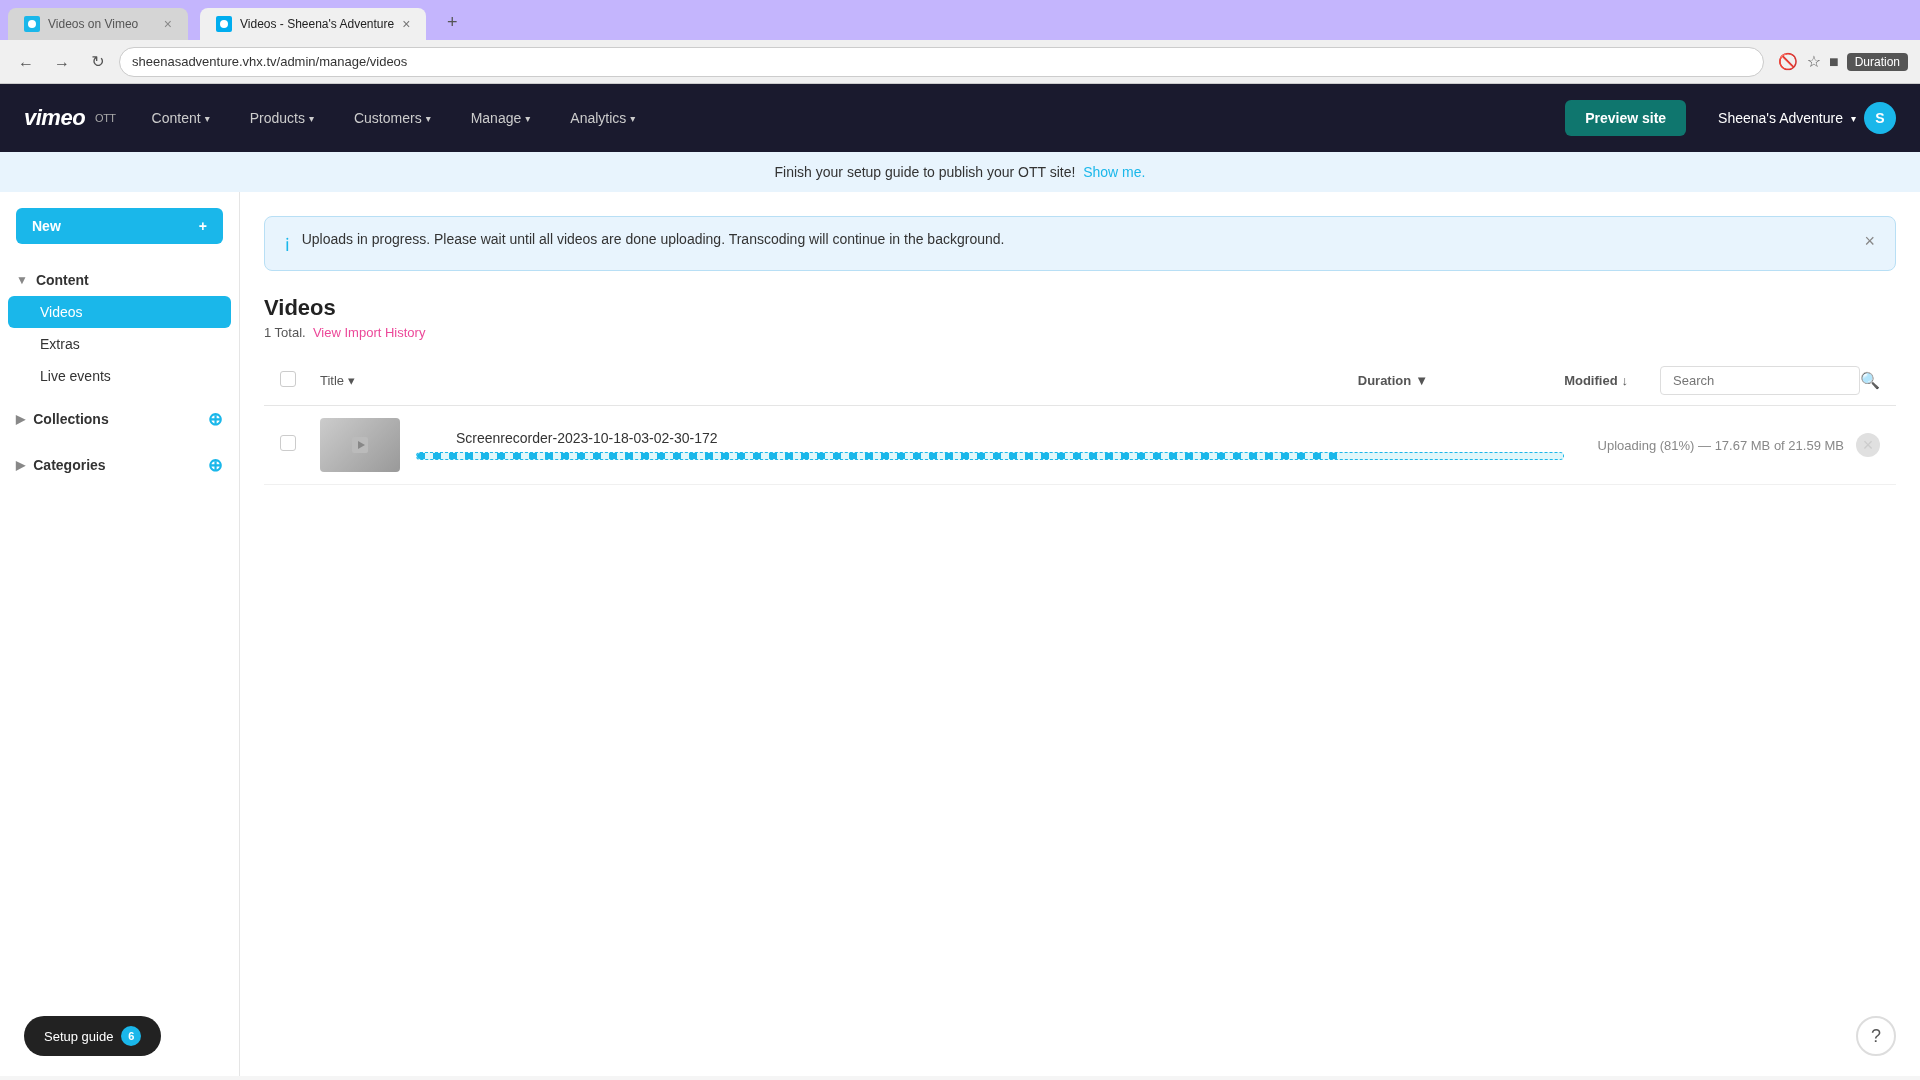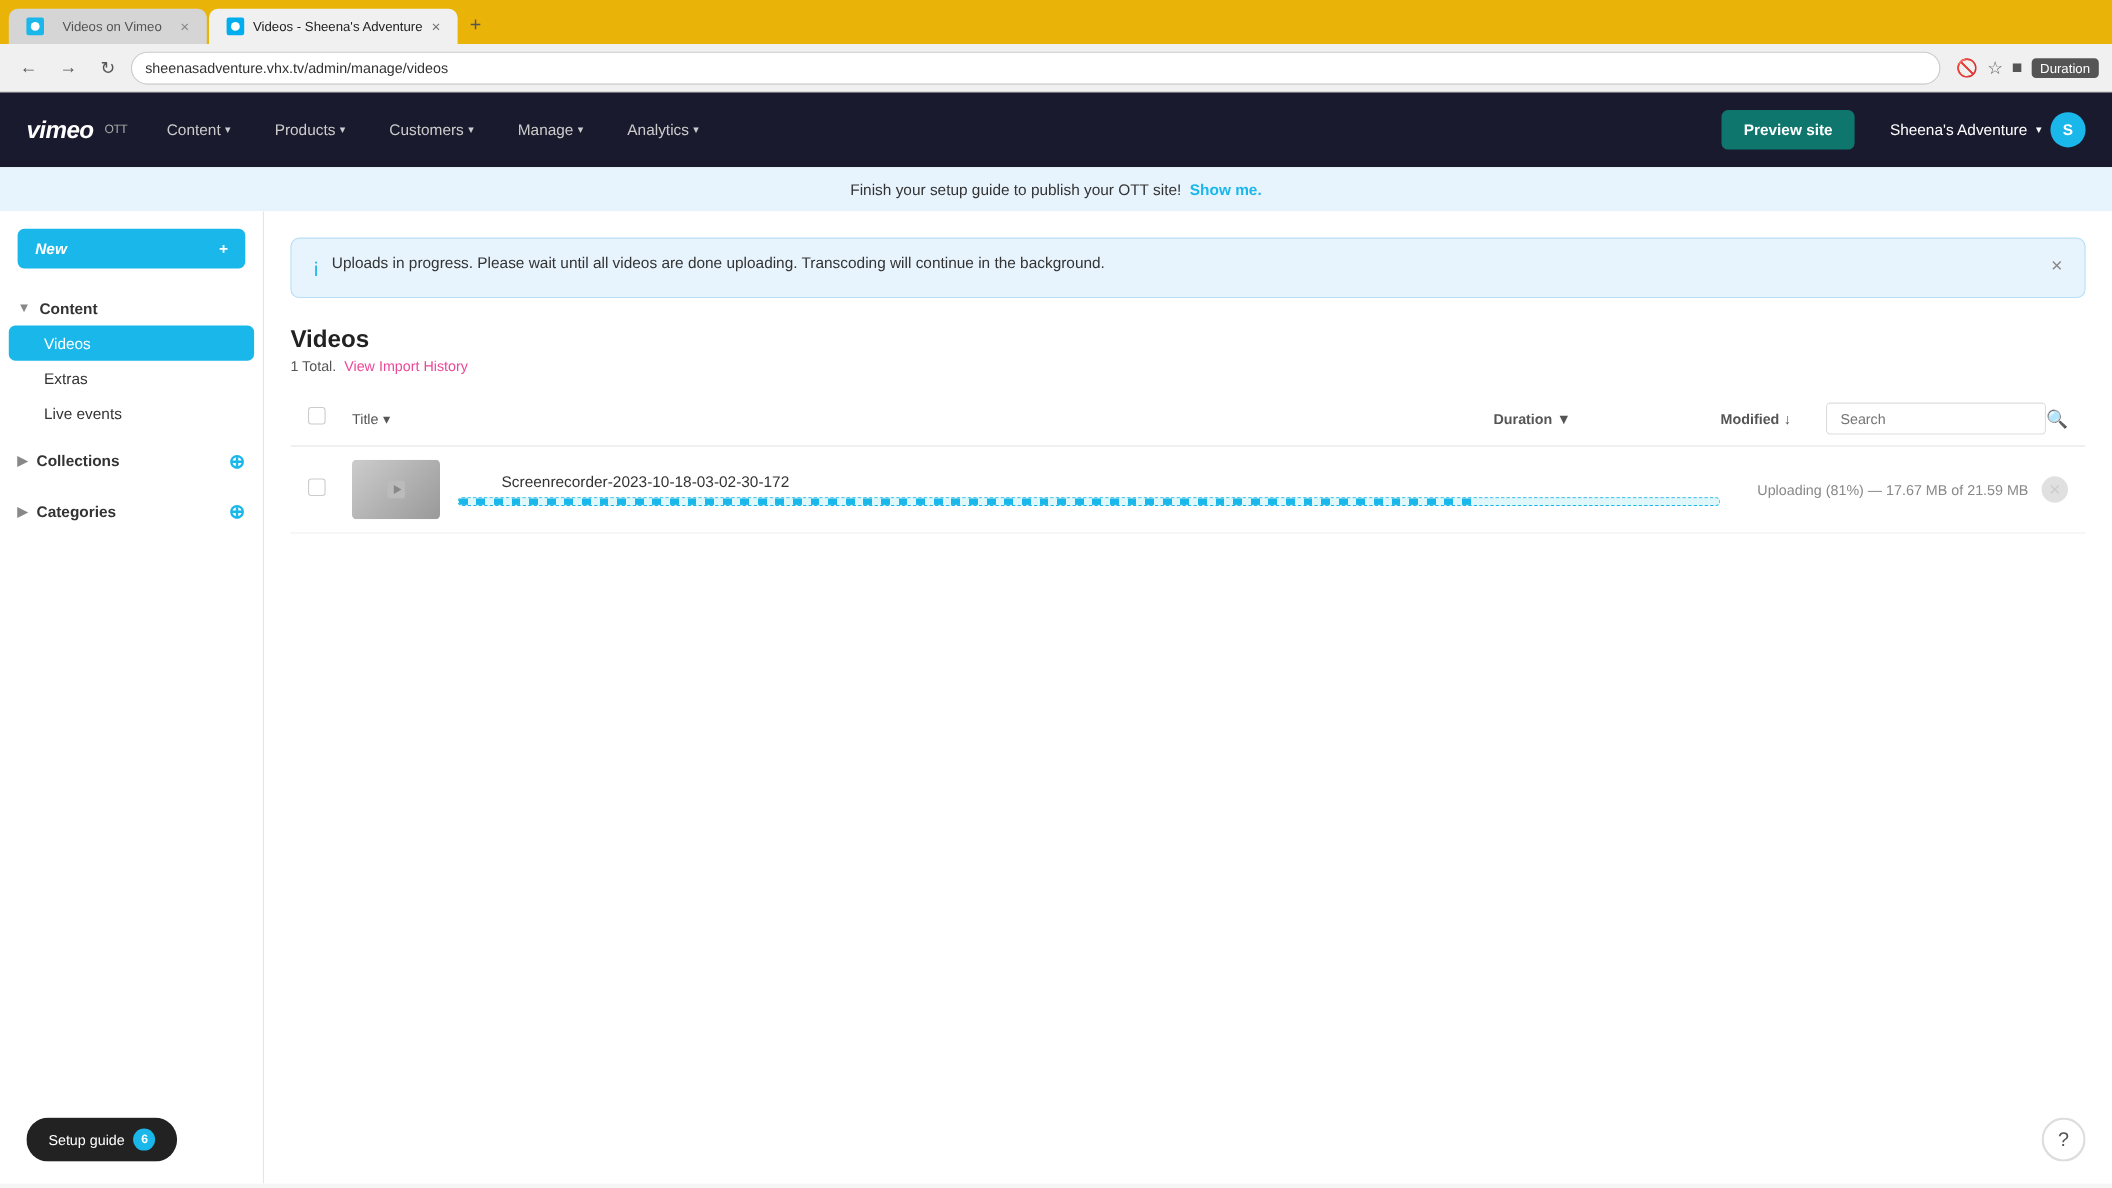--- a/index.html
+++ b/index.html
@@ -1,20 +1,20 @@
 <!DOCTYPE html>
 <html><head>
   <meta charset="utf-8">
   <style>
     * { margin: 0; padding: 0; box-sizing: border-box; }
     body { font-family: -apple-system, BlinkMacSystemFont, 'Segoe UI', sans-serif; background: #f5f5f5; width: 1920px; height: 1080px; overflow: hidden; }
 
     
     .browser-chrome { background: #e8e8e8; width: 100%; }
-    .tab-bar { display: flex; align-items: flex-end; padding: 8px 0 0 8px; gap: 2px; background: #eab308; text-align: center; }
+    .tab-bar { display: flex; align-items: flex-end; padding: 8px 0 0 8px; gap: 12px; background: #c4b5fd; }
     .tab { display: flex; align-items: center; gap: 8px; padding: 8px 16px; border-radius: 8px 8px 0 0; font-size: 13px; cursor: pointer; min-width: 180px; max-width: 240px; background: #d5d5d5; color: #555; }
     .tab.active { background: #f0f0f0; color: #222; }
     .tab-favicon { width: 16px; height: 16px; border-radius: 2px; background: #1ab7ea; flex-shrink: 0; display: flex; align-items: center; justify-content: center; }
     .tab-title { flex: 1; overflow: hidden; text-overflow: ellipsis; white-space: nowrap; font-size: 12px; }
     .tab-close { opacity: 0.6; font-size: 14px; cursor: pointer; flex-shrink: 0; }
     .tab-new { width: 28px; height: 28px; display: flex; align-items: center; justify-content: center; border-radius: 50%; cursor: pointer; color: #555; font-size: 18px; margin-bottom: 4px; }
     .address-bar { display: flex; align-items: center; gap: 8px; padding: 6px 12px; background: #f0f0f0; border-bottom: 1px solid #ccc; height: 44px; }
     .nav-btn { width: 28px; height: 28px; display: flex; align-items: center; justify-content: center; border-radius: 50%; cursor: pointer; color: #555; font-size: 16px; }
     .address-input { flex: 1; height: 28px; border-radius: 14px; border: none; background: #fff; padding: 0 12px; font-size: 13px; color: #333; outline: 1px solid #ccc; }
     .browser-icons { display: flex; align-items: center; gap: 8px; margin-left: 8px; }
@@ -29,28 +29,28 @@
     .logo { display: flex; align-items: center; gap: 8px; color: #fff; font-size: 22px; font-weight: 700; letter-spacing: -0.5px; }
     .nav-item { color: #ccc; font-size: 14px; cursor: pointer; display: flex; align-items: center; gap: 4px; padding: 8px 4px; }
     .nav-arrow { font-size: 10px; }
     .nav-spacer { flex: 1; }
     .preview-btn { background: #0f766e; color: #fff; border: none; border-radius: 6px; padding: 10px 20px; font-size: 14px; font-weight: 600; cursor: pointer; }
     .account-btn { display: flex; align-items: center; gap: 8px; color: #fff; cursor: pointer; font-size: 14px; }
     .avatar { width: 32px; height: 32px; border-radius: 50%; background: #1ab7ea; color: #fff; display: flex; align-items: center; justify-content: center; font-weight: 700; font-size: 14px; }
 
     
     .setup-banner { background: #e8f4fd; text-align: center; padding: 12px; font-size: 14px; color: #333; }
-    .setup-banner a { color: #1ab7ea; text-decoration: none; font-weight: bold; }
+    .setup-banner a { color: #1ab7ea; text-decoration: none; }
 
     
     .main { display: flex; flex: 1; overflow: hidden; }
 
     
     .sidebar { width: 240px; background: #fff; border-right: 1px solid #e5e5e5; padding: 16px 0; flex-shrink: 0; }
-    .new-btn { margin: 0 16px 16px; background: #1ab7ea; color: #fff; border: none; border-radius: 6px; padding: 10px 16px; font-size: 14px; font-weight: 600; cursor: pointer; width: calc(100% - 32px); display: flex; align-items: center; justify-content: space-between; font-style: italic; }
+    .new-btn { margin: 0 16px 16px; background: #1ab7ea; color: #fff; border: none; border-radius: 6px; padding: 10px 16px; font-size: 14px; font-weight: 600; cursor: pointer; width: calc(100% - 32px); display: flex; align-items: center; justify-content: space-between; }
     .sidebar-section { padding: 4px 0; }
     .sidebar-section-header { display: flex; align-items: center; gap: 8px; padding: 8px 16px; cursor: pointer; font-size: 14px; color: #333; font-weight: 600; }
     .sidebar-chevron { font-size: 12px; color: #888; }
     .sidebar-item { padding: 8px 16px 8px 40px; font-size: 14px; color: #333; cursor: pointer; display: flex; align-items: center; justify-content: space-between; }
     .sidebar-item.active { background: #1ab7ea; color: #fff; border-radius: 6px; margin: 0 8px; padding: 8px 16px 8px 32px; }
     .sidebar-add-btn { color: #1ab7ea; font-size: 18px; cursor: pointer; }
 
     
     .content { flex: 1; padding: 24px; overflow-y: auto; }
 

